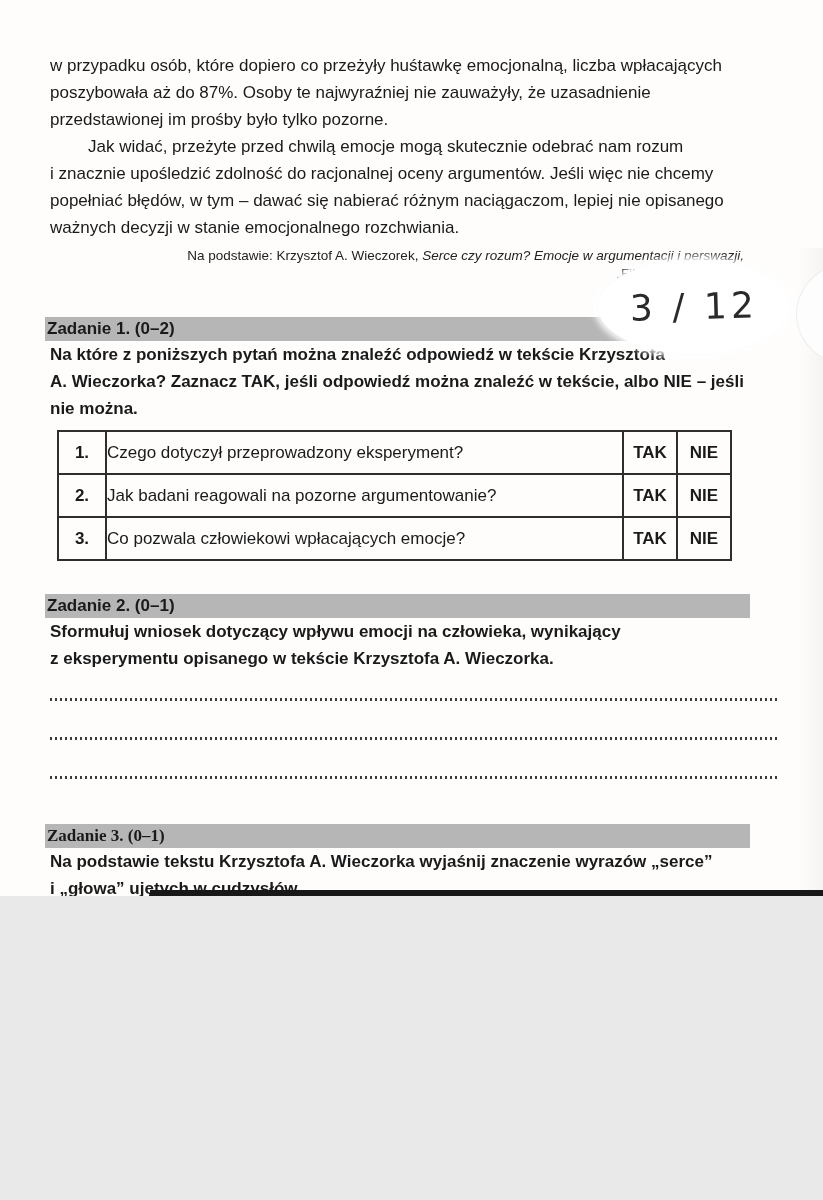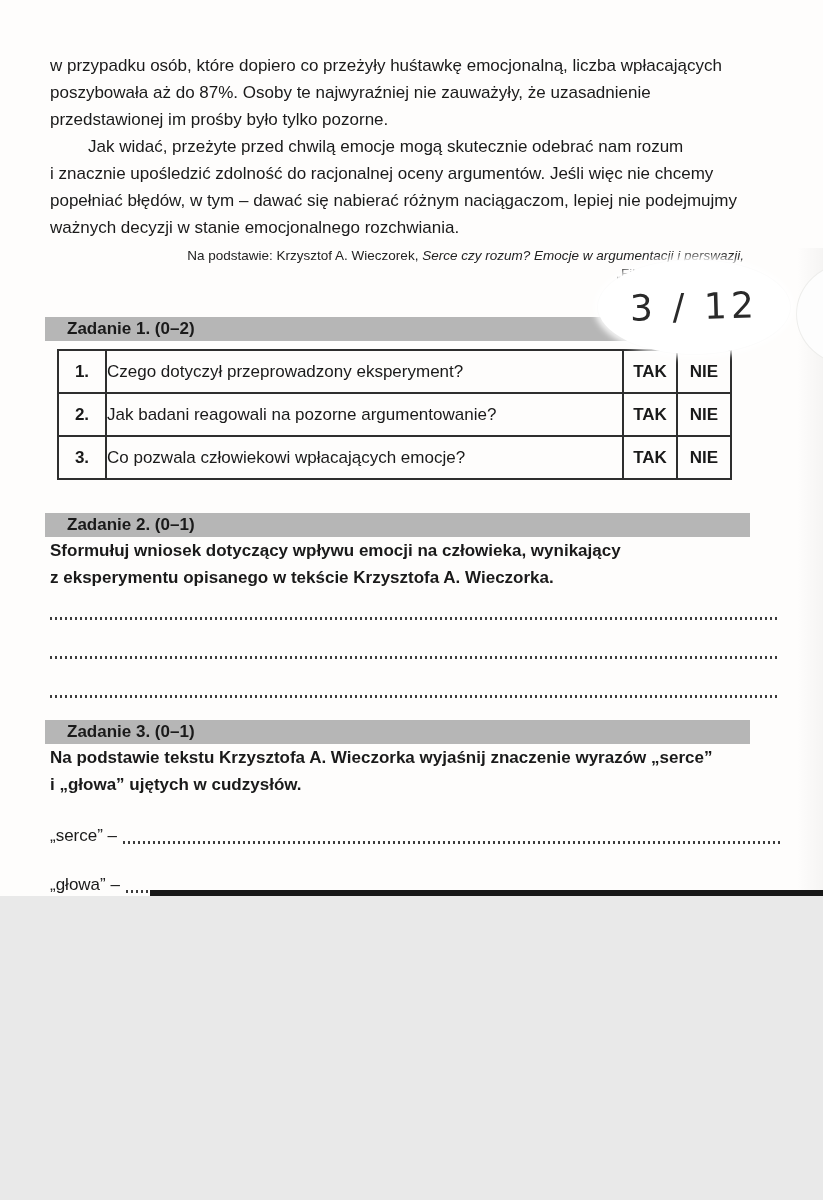--- a/index.html
+++ b/index.html
@@ -16,25 +16,25 @@
   .line { display:block; }
 
   .source {
     margin-top:6px; text-align:right; padding-right:36px;
     font-size:13.5px; line-height:18px; color:#222;
   }
   .source .italic { font-style:italic;text-align:center; }
 
   .task-bar {
     margin-left:-5px; width:705px; height:24px; line-height:24px;
-    background:#b6b6b6; font-weight:bold; padding-left:22px;
+    background:#b6b6b6; font-weight:bold; padding-left:2px;
   }
   .bar1 { margin-top:34px; }
   .bar2 { margin-top:33px; }
-  .bar3 { margin-top:22px; }
+  .bar3 { margin-top:45px;font-family:Liberation Serif, serif; }
   .task-text { font-weight:bold; }
 
   table.tn {
     margin:8px 0 0 7px; border-collapse:collapse; width:675px;
     font-size:17px;
   }
   table.tn td {
     border:2px solid #2e2e2e; height:43px; vertical-align:middle;
   }
   td.num { width:48px; text-align:center; font-weight:bold; }
@@ -89,30 +89,35 @@
 
     <p class="p1">
       <span class="line">w przypadku osób, które dopiero co przeżyły huśtawkę emocjonalną, liczba wpłacających</span>
       <span class="line">poszybowała aż do 87%. Osoby te najwyraźniej nie zauważyły, że uzasadnienie</span>
       <span class="line">przedstawionej im prośby było tylko pozorne.</span>
     </p>
 
     <p class="p2">
       <span class="line first">Jak widać, przeżyte przed chwilą emocje mogą skutecznie odebrać nam rozum</span>
       <span class="line">i znacznie upośledzić zdolność do racjonalnej oceny argumentów. Jeśli więc nie chcemy</span>
-      <span class="line">popełniać błędów, w tym – dawać się nabierać różnym naciągaczom, lepiej nie podejmujmy</span>
+      <span class="line">popełniać błędów, w tym – dawać się nabierać różnym naciągaczom, lepiej nie opisanego</span>
       <span class="line">ważnych decyzji w stanie emocjonalnego rozchwiania.</span>
     </p>
 
     <div class="source">
       <span class="line"><span>Na podstawie: Krzysztof A. Wieczorek, </span><span class="italic">Serce czy rozum? Emocje w argumentacji i perswazji,</span></span>
       <span class="line">„Filozofuj!” 2017, nr 4</span>
     </div>
 
     <div class="task-bar bar1">Zadanie 1. (0–2)</div>
+    <div class="task-text">
+      <span class="line">Na które z poniższych pytań można znaleźć odpowiedź w tekście Krzysztofa</span>
+      <span class="line">A. Wieczorka? Zaznacz TAK, jeśli odpowiedź można znaleźć w tekście, albo NIE – jeśli</span>
+      <span class="line">nie można.</span>
+    </div>
 
     <table class="tn">
       <tbody>
         <tr>
           <td class="num">1.</td>
           <td class="q">Czego dotyczył przeprowadzony eksperyment?</td>
           <td class="yn">TAK</td>
           <td class="yn">NIE</td>
         </tr>
         <tr>

